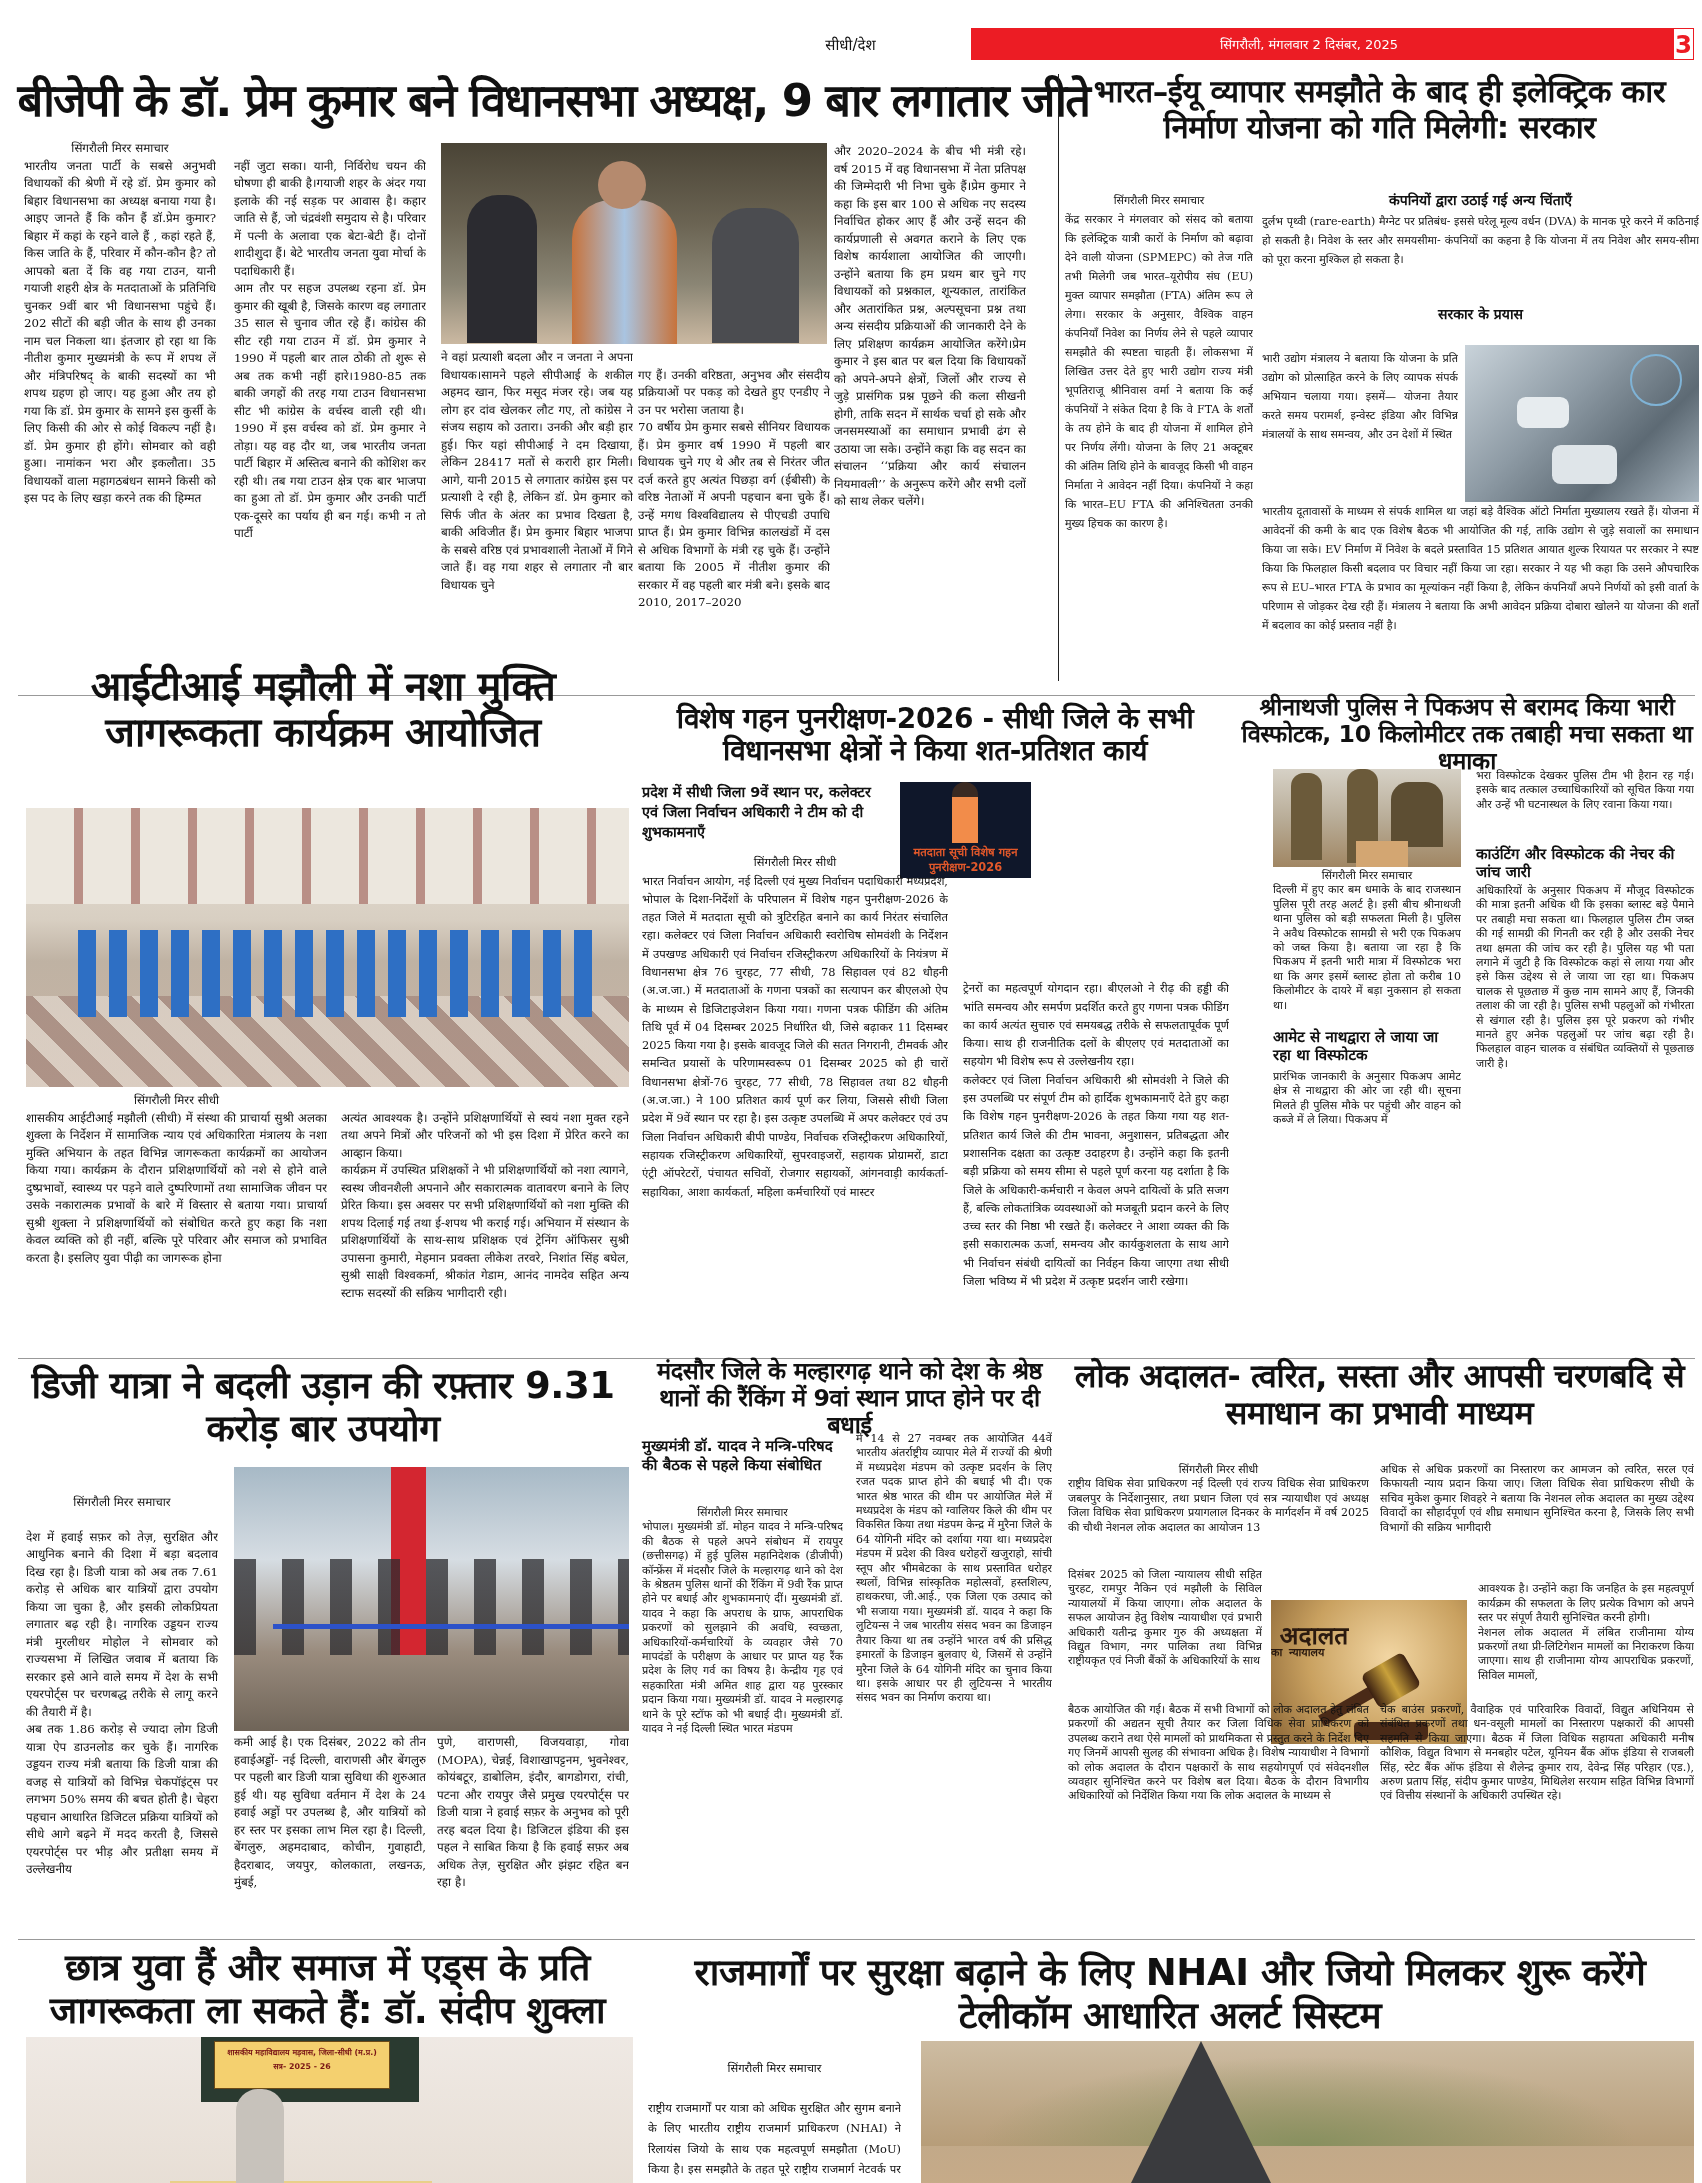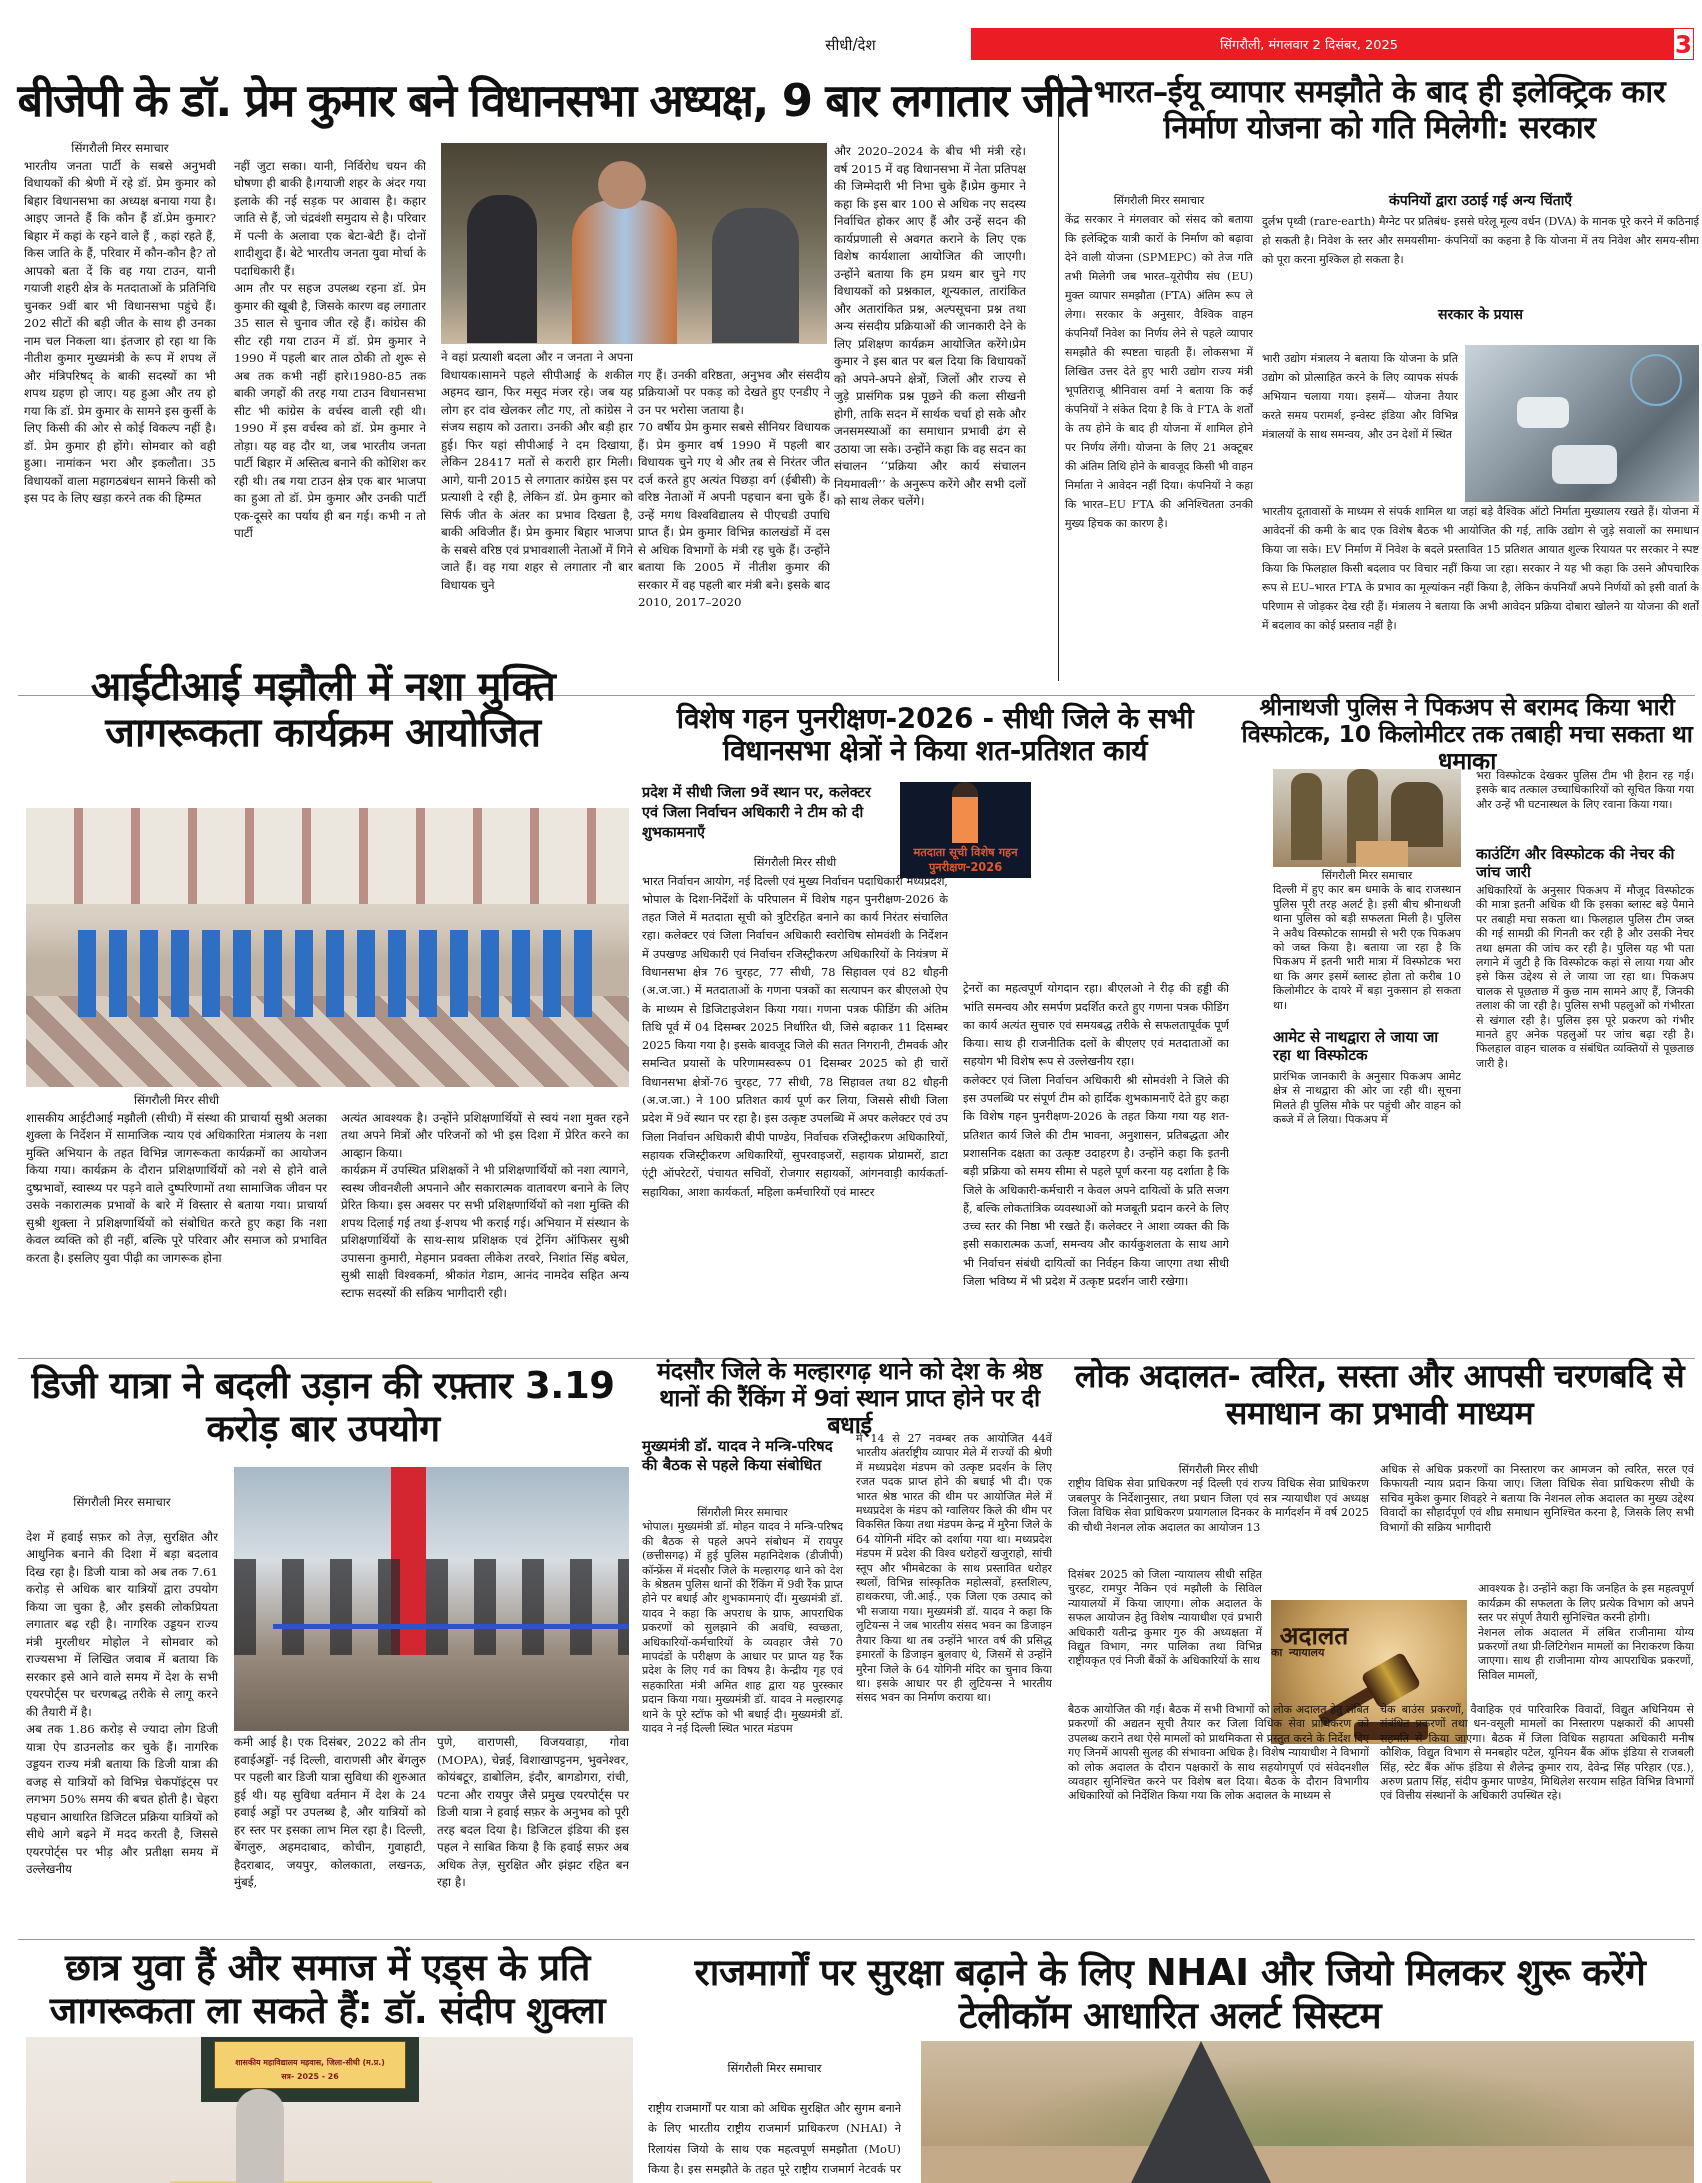--- a/index.html
+++ b/index.html
@@ -130,21 +130,21 @@
 <div class="col" style="left:1476px;top:769px;width:218px;height:74px;font-size:11px;line-height:14.4px">
   <span>भरा विस्फोटक देखकर पुलिस टीम भी हैरान रह गई। इसके बाद तत्काल उच्चाधिकारियों को सूचित किया गया और उन्हें भी घटनास्थल के लिए रवाना किया गया।</span>
 </div>
 <div class="sub" style="left:1476px;top:845px;width:218px;font-size:15px">काउंटिंग और विस्फोटक की नेचर की जांच जारी</div>
 <div class="col" style="left:1476px;top:884px;width:218px;height:249px;font-size:11px;line-height:14.4px">
   <span>अधिकारियों के अनुसार पिकअप में मौजूद विस्फोटक की मात्रा इतनी अधिक थी कि इसका ब्लास्ट बड़े पैमाने पर तबाही मचा सकता था। फिलहाल पुलिस टीम जब्त की गई सामग्री की गिनती कर रही है और उसकी नेचर तथा क्षमता की जांच कर रही है। पुलिस यह भी पता लगाने में जुटी है कि विस्फोटक कहां से लाया गया और इसे किस उद्देश्य से ले जाया जा रहा था। पिकअप चालक से पूछताछ में कुछ नाम सामने आए हैं, जिनकी तलाश की जा रही है। पुलिस सभी पहलुओं को गंभीरता से खंगाल रही है। पुलिस इस पूरे प्रकरण को गंभीर मानते हुए अनेक पहलुओं पर जांच बढ़ा रही है। फिलहाल वाहन चालक व संबंधित व्यक्तियों से पूछताछ जारी है।</span>
 </div>
 
 <div class="hrule" style="left:17.5px;top:1358px;width:1677px"></div>
 
-<div class="hl" style="left:17.5px;top:1365px;width:611px;font-size:37px">डिजी यात्रा ने बदली उड़ान की रफ़्तार 3.19 करोड़ बार उपयोग</div>
+<div class="hl" style="left:17.5px;top:1365px;width:611px;font-size:37px">डिजी यात्रा ने बदली उड़ान की रफ़्तार 9.31 करोड़ बार उपयोग</div>
 <div class="col" style="left:26px;top:1476px;width:192px;height:441px;white-space:pre-line">
   <span class="byline">सिंगरौली मिरर समाचार</span>
   <span>देश में हवाई सफ़र को तेज़, सुरक्षित और आधुनिक बनाने की दिशा में बड़ा बदलाव दिख रहा है। डिजी यात्रा को अब तक 7.61 करोड़ से अधिक बार यात्रियों द्वारा उपयोग किया जा चुका है, और इसकी लोकप्रियता लगातार बढ़ रही है। नागरिक उड्डयन राज्य मंत्री मुरलीधर मोहोल ने सोमवार को राज्यसभा में लिखित जवाब में बताया कि सरकार इसे आने वाले समय में देश के सभी एयरपोर्ट्स पर चरणबद्ध तरीके से लागू करने की तैयारी में है।
 	अब तक 1.86 करोड़ से ज्यादा लोग डिजी यात्रा ऐप डाउनलोड कर चुके हैं। नागरिक उड्डयन राज्य मंत्री बताया कि डिजी यात्रा की वजह से यात्रियों को विभिन्न चेकपॉइंट्स पर लगभग 50% समय की बचत होती है। चेहरा पहचान आधारित डिजिटल प्रक्रिया यात्रियों को सीधे आगे बढ़ने में मदद करती है, जिससे एयरपोर्ट्स पर भीड़ और प्रतीक्षा समय में उल्लेखनीय</span>
 </div>
 <div class="img" style="left:234px;top:1467px;width:395px;height:264px;background:linear-gradient(180deg,#a7b9c6 0%,#d6dde3 35%,#9a8c7e 70%,#6f6458 100%)">
   <div style="position:absolute;left:157px;top:0;width:35px;height:188px;background:#d32630"></div>
   <div style="position:absolute;left:0;top:92px;width:100%;height:96px;background:repeating-linear-gradient(90deg,#2a2a2e 0 22px,transparent 22px 48px);opacity:.75"></div>
   <div style="position:absolute;left:39px;top:157px;width:358px;height:5.2px;background:#2d52c9"></div>
 </div>
@@ -192,21 +192,21 @@
 </div>
 <div class="col" style="left:1380px;top:1703px;width:314px;height:231px;font-size:11px;line-height:14.4px">
   <span>चेक बाउंस प्रकरणों, वैवाहिक एवं पारिवारिक विवादों, विद्युत अधिनियम से संबंधित प्रकरणों तथा धन-वसूली मामलों का निस्तारण पक्षकारों की आपसी सहमति से किया जाएगा। बैठक में जिला विधिक सहायता अधिकारी मनीष कौशिक, विद्युत विभाग से मनबहोर पटेल, यूनियन बैंक ऑफ इंडिया से राजबली सिंह, स्टेट बैंक ऑफ इंडिया से शैलेन्द्र कुमार राय, देवेन्द्र सिंह परिहार (एड.), अरुण प्रताप सिंह, संदीप कुमार पाण्डेय, मिथिलेश सरयाम सहित विभिन्न विभागों एवं वित्तीय संस्थानों के अधिकारी उपस्थित रहे।</span>
 </div>
 
 <div class="hrule" style="left:17.5px;top:1939px;width:1677px"></div>
 
 <div class="hl" style="left:17.5px;top:1947px;width:620px;font-size:37px">छात्र युवा हैं और समाज में एड्स के प्रति जागरूकता ला सकते हैं: डॉ. संदीप शुक्ला</div>
 <div class="img" style="left:26px;top:2037px;width:607px;height:332px;background:linear-gradient(180deg,#efe9e4 0%,#e6ddd3 50%,#b8a89a 100%)">
   <div style="position:absolute;left:175px;top:0;width:218px;height:65px;background:#2a3a30"></div>
-  <div style="position:absolute;left:188px;top:4.4px;width:192px;height:48px;background:#f4d06f;border:1.3px solid #6b4a16;text-align:center;font-family:'DejaVu Sans',sans-serif;font-weight:bold;font-size:7.9px;color:#7a1616;padding-top:15px">
+  <div style="position:absolute;left:188px;top:4.4px;width:176px;height:48px;background:#f4d06f;border:1.3px solid #6b4a16;text-align:center;font-family:'DejaVu Sans',sans-serif;font-weight:bold;font-size:7.9px;color:#7a1616;padding-top:5px">
     <div>शासकीय महाविद्यालय मड़वास, जिला-सीधी (म.प्र.)</div>
     <div style="margin-top:4px">सत्र- 2025 - 26</div>
   </div>
   <div style="position:absolute;left:144px;top:144px;width:262px;height:79px;background:#e9d089"></div>
   <div style="position:absolute;left:210px;top:52px;width:48px;height:131px;background:#c7c2bb;border-radius:22px 22px 0 0"></div>
 
 </div>
 
 <div class="hl" style="left:646px;top:1952px;width:1048px;font-size:37px">राजमार्गों पर सुरक्षा बढ़ाने के लिए NHAI और जियो मिलकर शुरू करेंगे टेलीकॉम आधारित अलर्ट सिस्टम</div>
 <div class="col" style="left:648px;top:2039px;width:253px;height:633px;font-size:11.4px;line-height:20.5px;white-space:pre-line">

